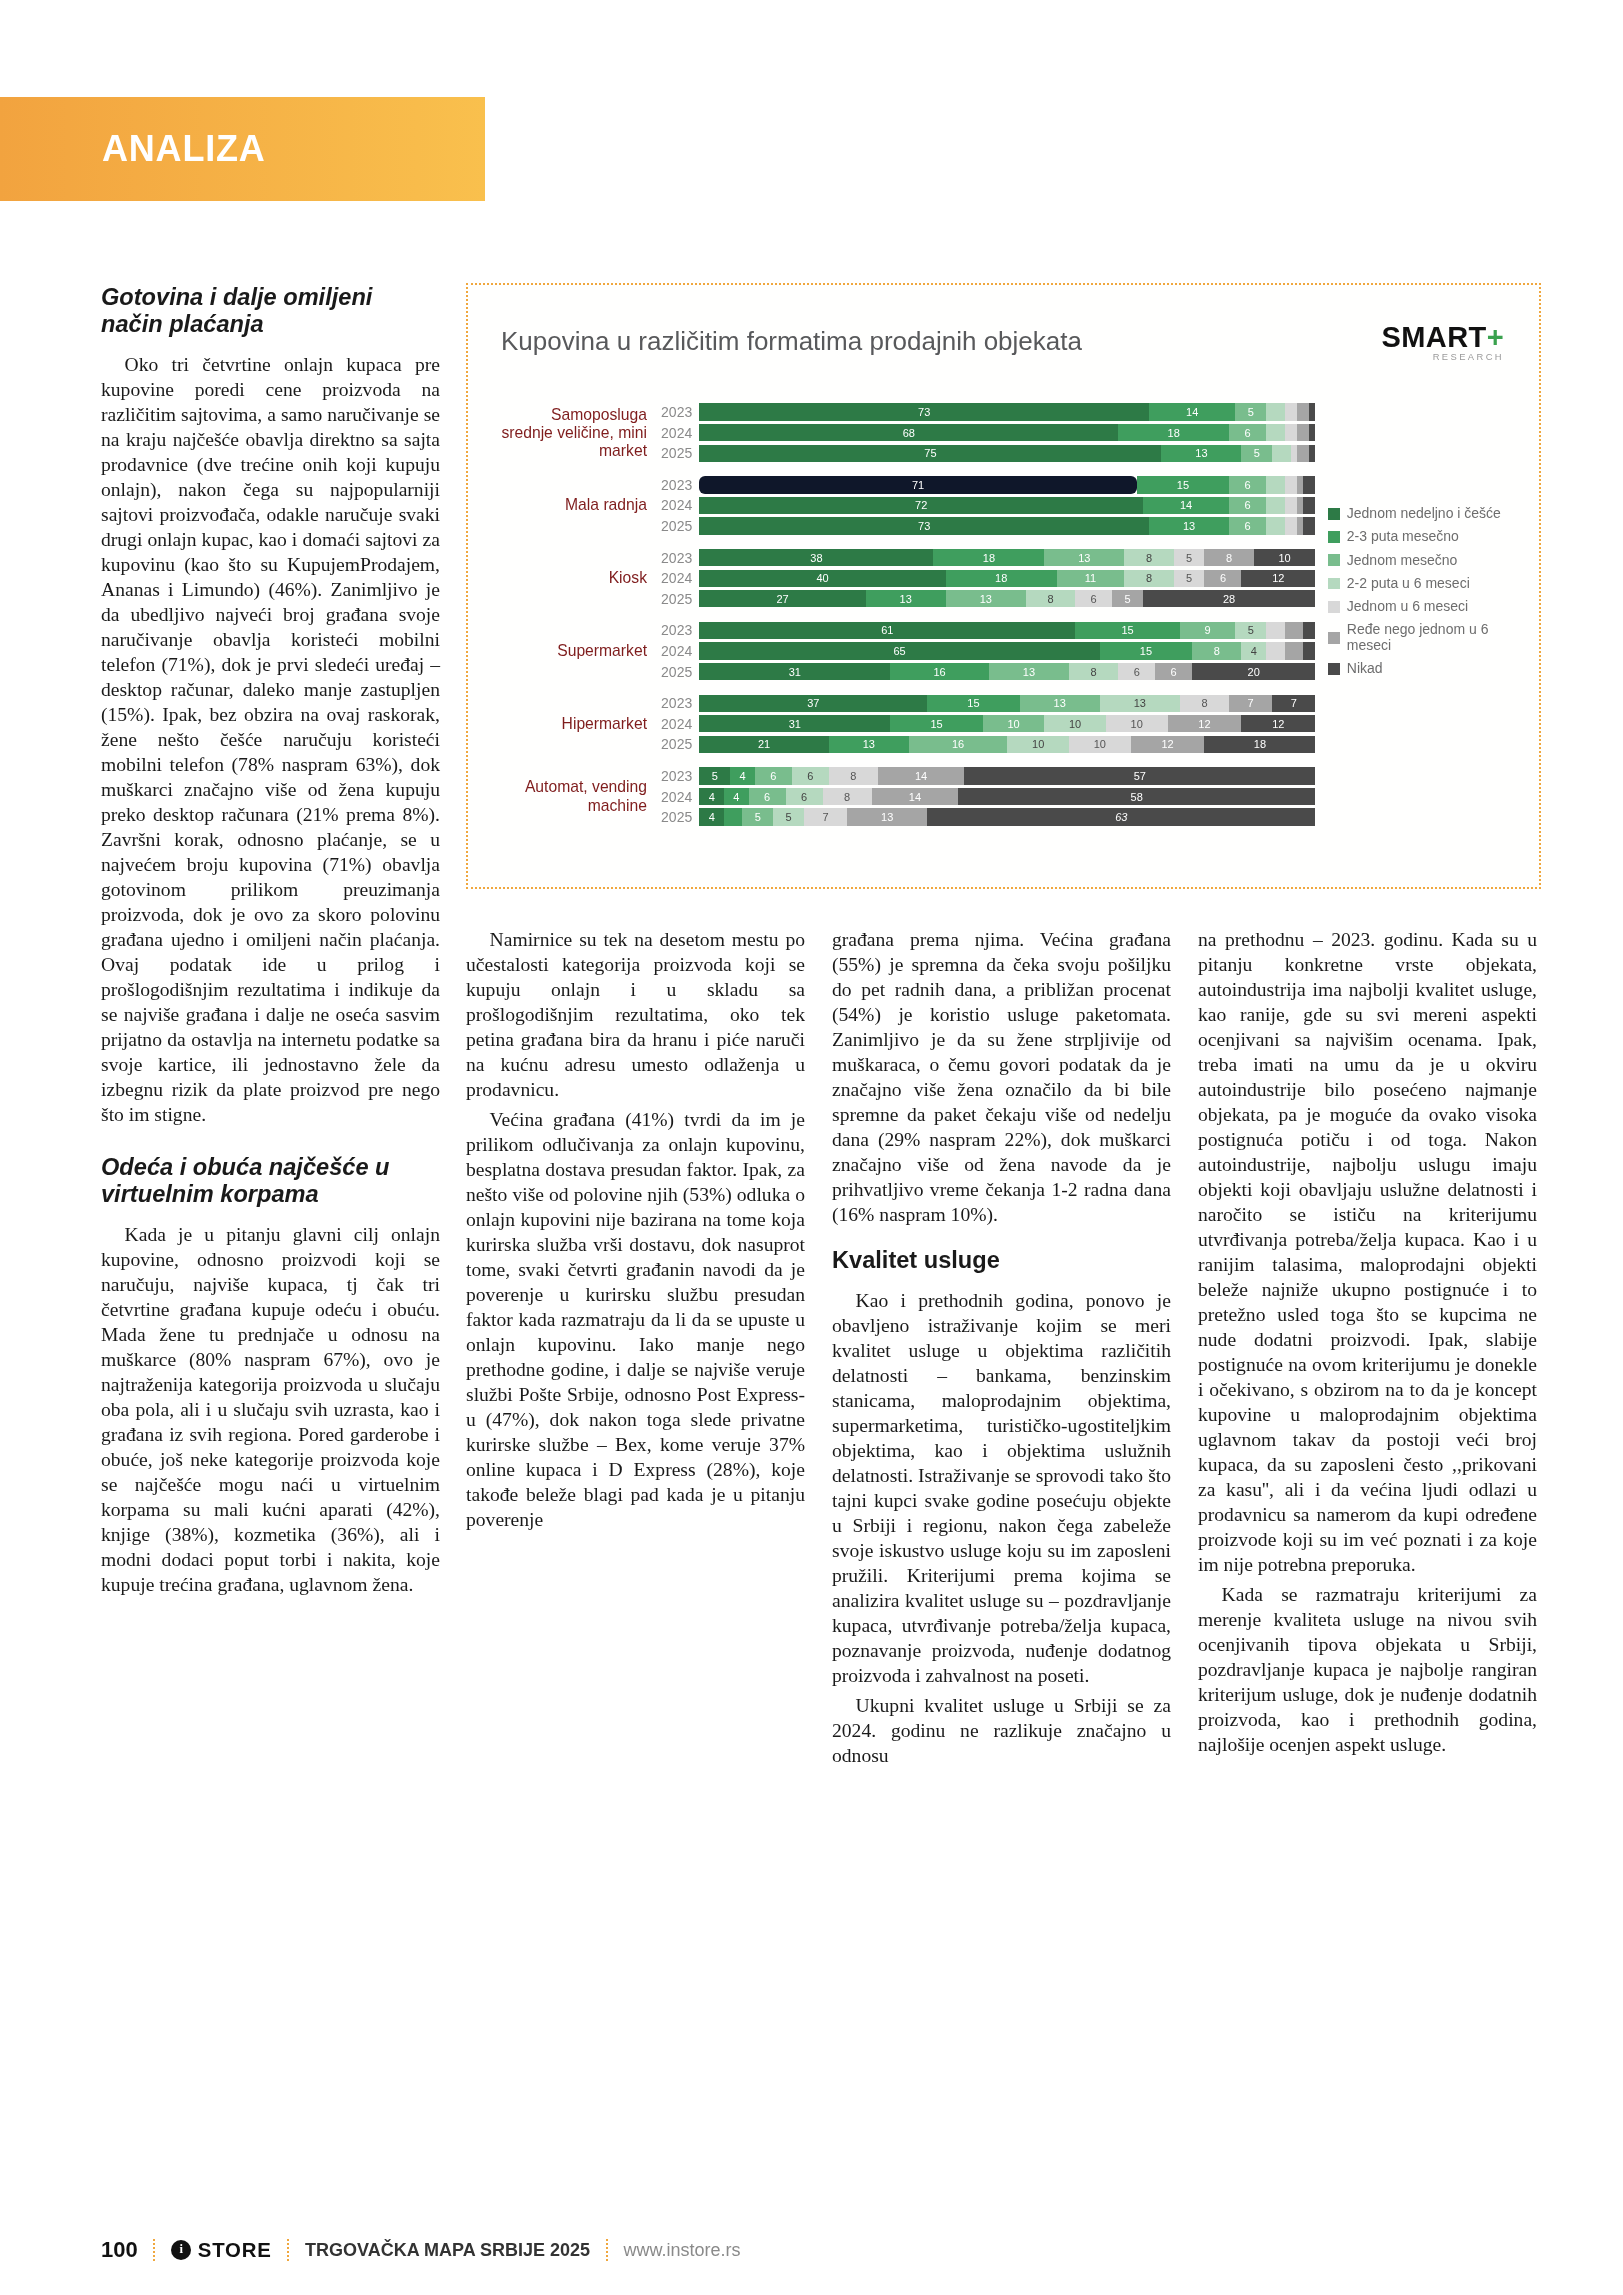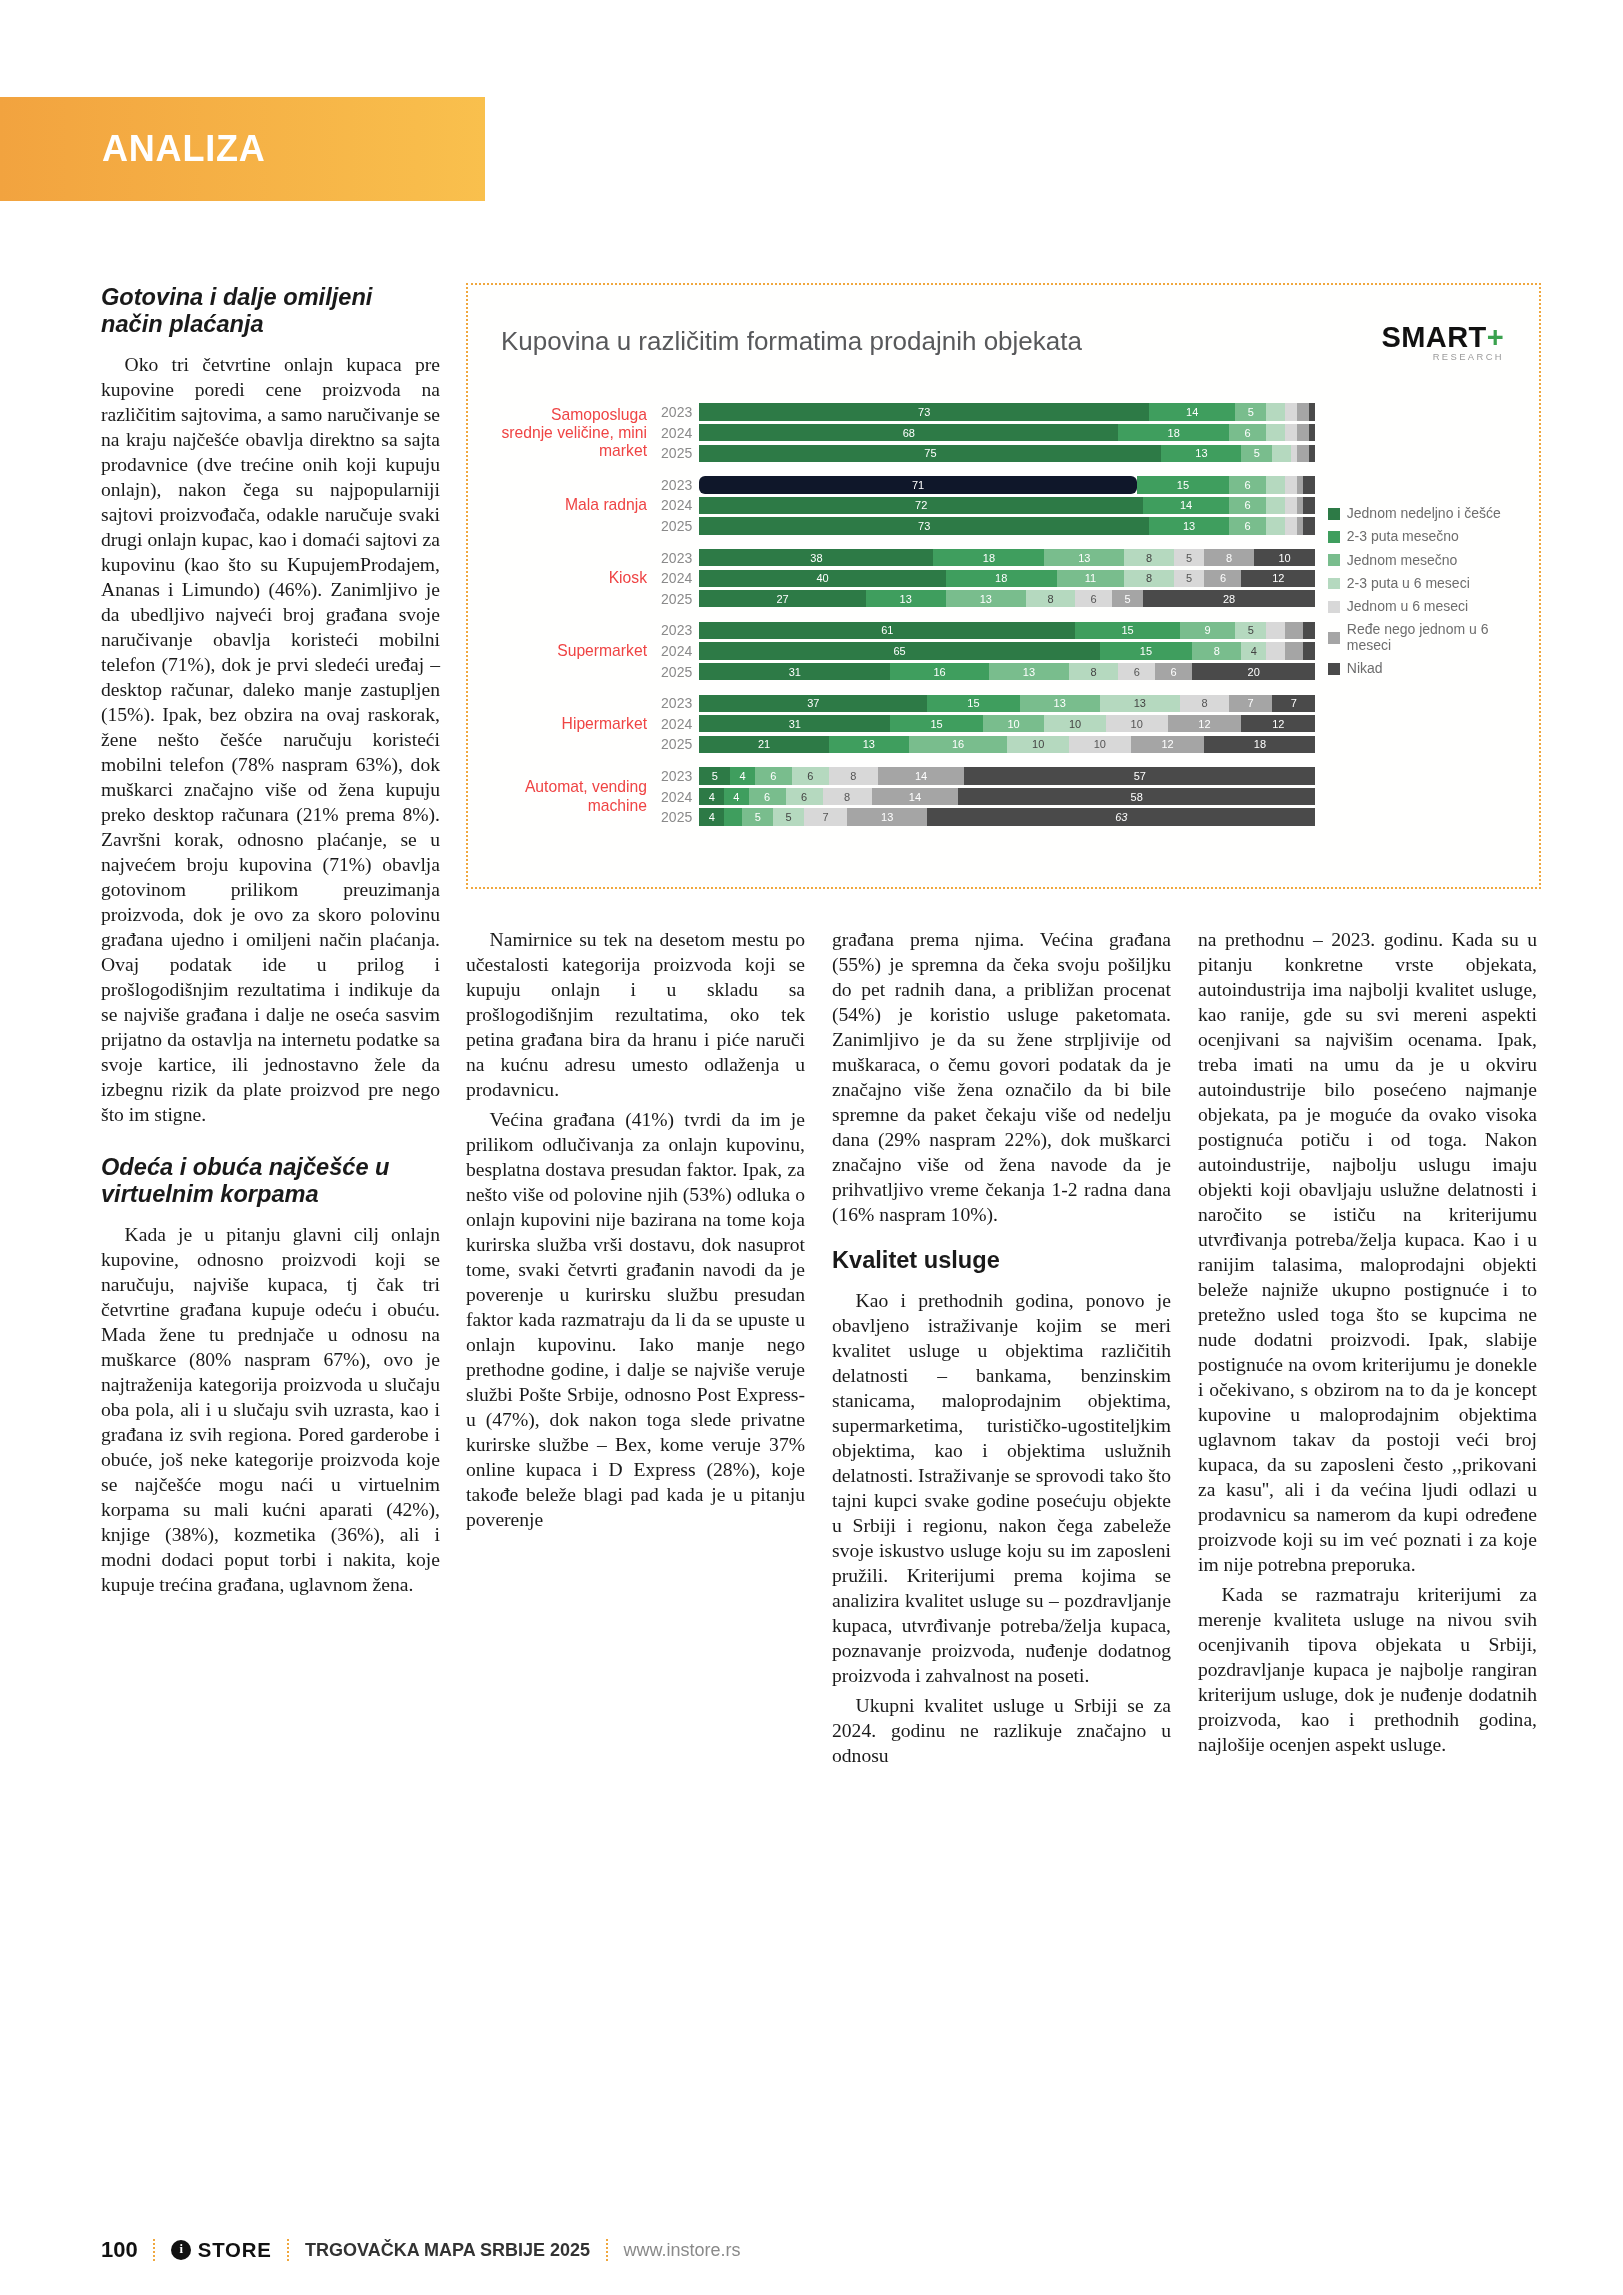--- a/index.html
+++ b/index.html
@@ -17,21 +17,21 @@
              border:2.4px dotted #f0a73e;background:#fffffe;box-sizing:border-box;
              font-family:"Liberation Sans",sans-serif;}
   .chart-title{position:absolute;left:33px;top:41px;font-size:26px;color:#58595b;}
   .smart-logo{position:absolute;right:35px;top:36px;text-align:right;}
   .smart-logo .main{font-size:29px;font-weight:800;color:#111;letter-spacing:0.4px;}
   .smart-logo .plus{color:#3aa24e;font-weight:800;}
   .smart-logo .research{font-size:9.4px;color:#9a9a9a;letter-spacing:2.4px;margin-top:-3.1px;}
 
   .chart-rows{position:absolute;left:30px;top:116px;width:818px;}
   .cgroup{display:flex;align-items:center;margin-bottom:9.4px;}
-  .glabel{flex:0 0 149px;text-align:right;padding-right:9.4px;font-size:15.7px;color:#ef4444;line-height:1.15;}
+  .glabel{flex:0 0 149px;text-align:right;padding-right:9.4px;font-size:15.7px;color:#7f1d1d;line-height:1.15;}
   .grows{flex:1;}
   .crow{display:flex;align-items:center;height:19px;margin:1.6px 0;}
   .year{flex:0 0 43px;font-size:14px;color:#8a8a8a;padding-left:4.7px;box-sizing:border-box;}
   .bar{display:flex;height:17.3px;width:616px;}
   .seg{display:flex;align-items:center;justify-content:center;font-size:11px;overflow:hidden;white-space:nowrap;}
 
   .legend{position:absolute;left:860px;top:221px;width:206px;}
   .litem{display:flex;align-items:center;margin-bottom:7.9px;}
   .lsw{flex:0 0 11.8px;height:11.8px;margin-right:7px;}
   .ltx{font-size:14px;color:#6d6d6d;line-height:1.1;}
@@ -330,21 +330,21 @@
         <div class="litem">
           <div class="lsw" style="background: rgb(63, 158, 94);"></div>
           <div class="ltx">2-3 puta mesečno</div>
         </div>
         <div class="litem">
           <div class="lsw" style="background: rgb(121, 189, 141);"></div>
           <div class="ltx">Jednom mesečno</div>
         </div>
         <div class="litem">
           <div class="lsw" style="background: rgb(181, 217, 191);"></div>
-          <div class="ltx">2-3 puta u 6 meseci</div>
+          <div class="ltx">2-2 puta u 6 meseci</div>
         </div>
         <div class="litem">
           <div class="lsw" style="background: rgb(216, 216, 216);"></div>
           <div class="ltx">Jednom u 6 meseci</div>
         </div>
         <div class="litem">
           <div class="lsw" style="background: rgb(165, 165, 165);"></div>
           <div class="ltx">Ređe nego jednom u 6 meseci</div>
         </div>
         <div class="litem">

